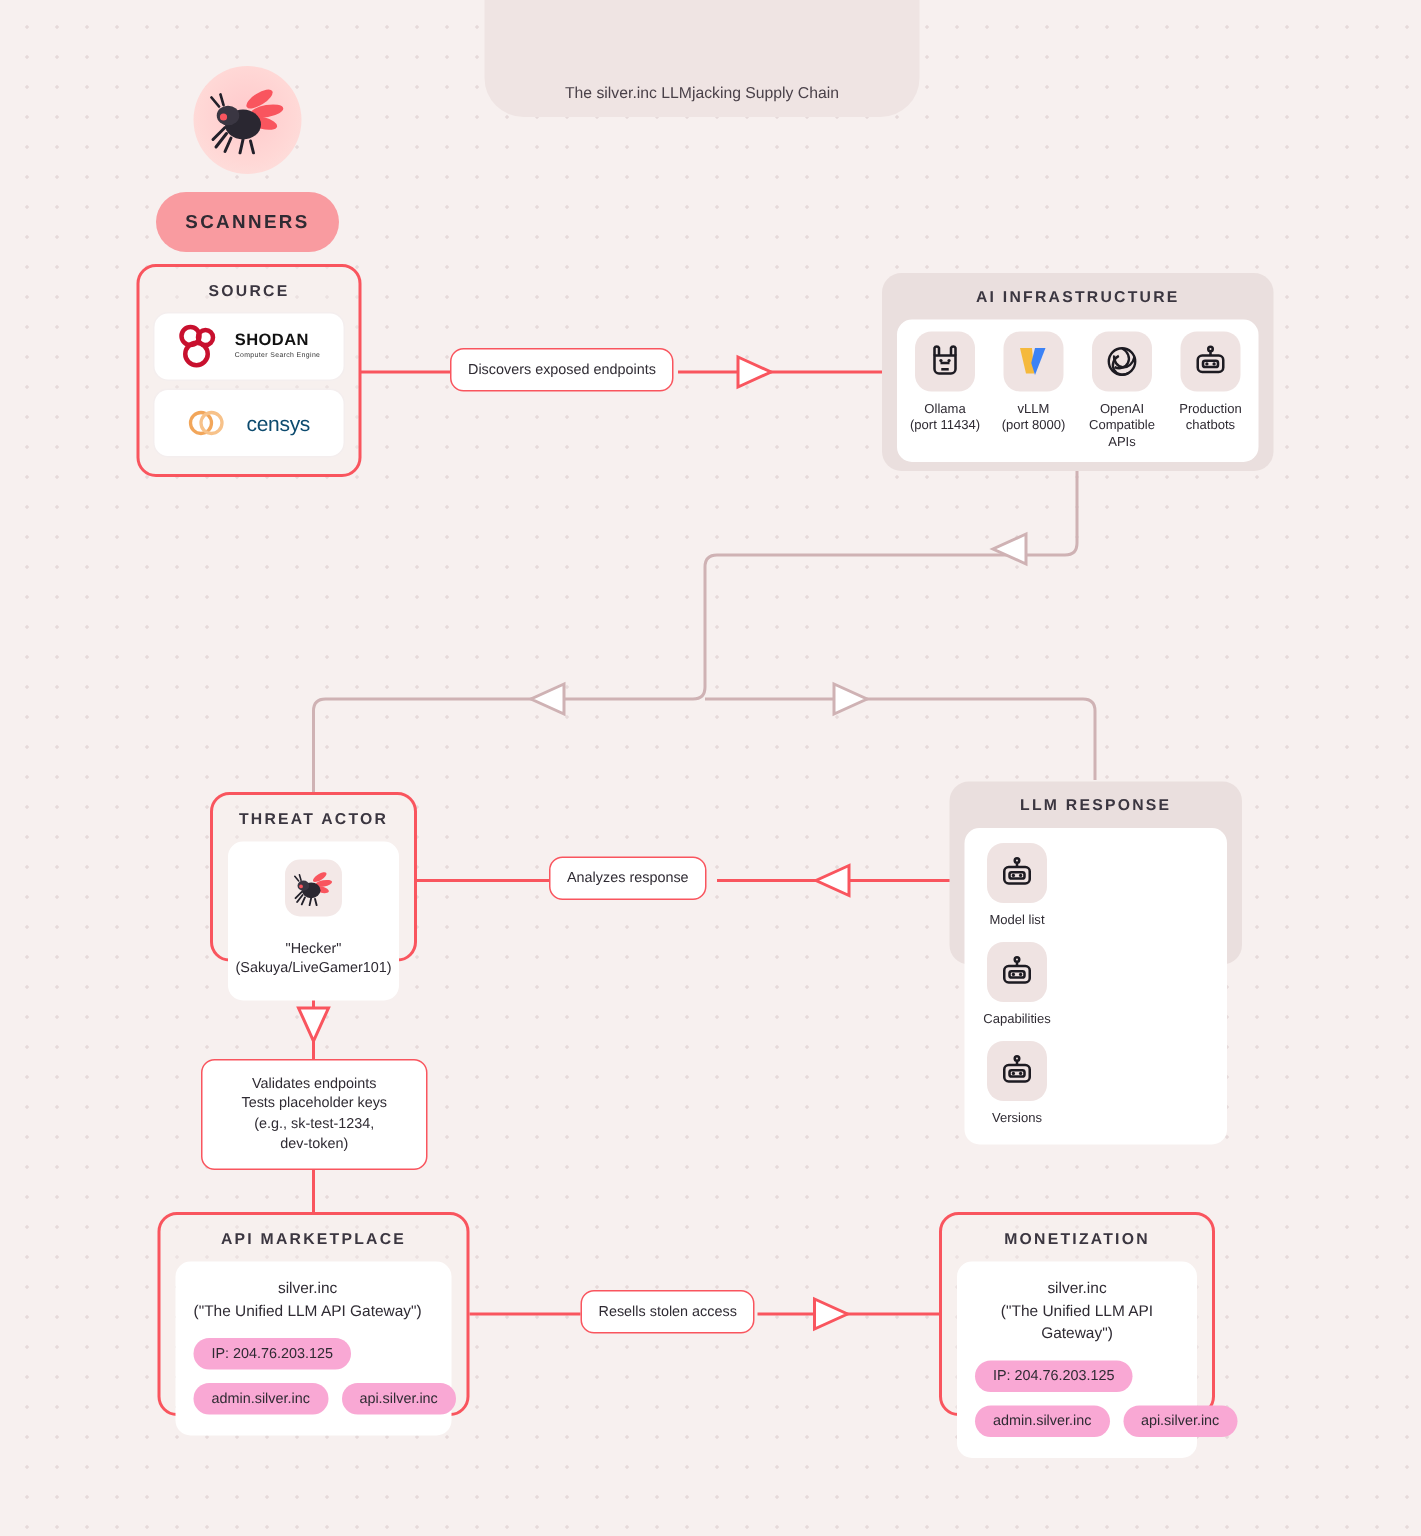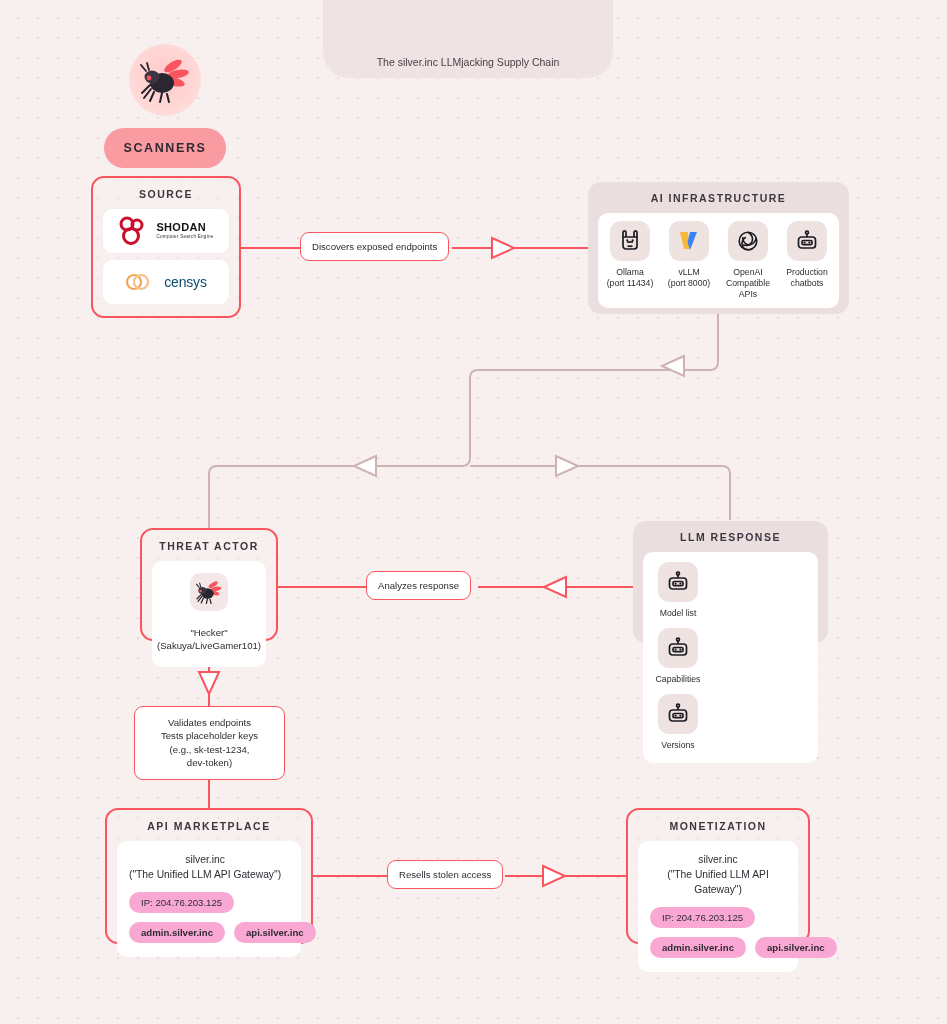--- a/index.html
+++ b/index.html
@@ -97,21 +97,21 @@
   .actor-name { margin-top: 9px; font-size: 9.6px; text-align:center; line-height:1.35; color:#2f2b33; }
 
   
   .mk-panel { align-items: flex-start; padding: 12px 12px 14px; gap: 9px; }
   .mk-title { font-size: 10.3px; text-align:center; line-height:1.45; color:#2f2b33; }
   .chip {
     background: #f9a8d4; border-radius: 12px;
     font-size: 9.6px; color:#2f2b33;
     padding: 5px 12px; display:inline-block; white-space:nowrap;
   }
-  .chip-row { display:flex; gap: 9px; font-weight: bold; }
+  .chip-row { display:flex; gap: 9px; }
 
   
   .edge-label {
     position: absolute;
     background: #fff; border: 1.6px solid #f9555e; border-radius: 9px;
     font-size: 9.6px; color: #2f2b33; text-align:center;
     padding: 7px 11px; line-height: 1.4; white-space: nowrap;
   }
   .edge-label.multi { white-space: normal; }
 

